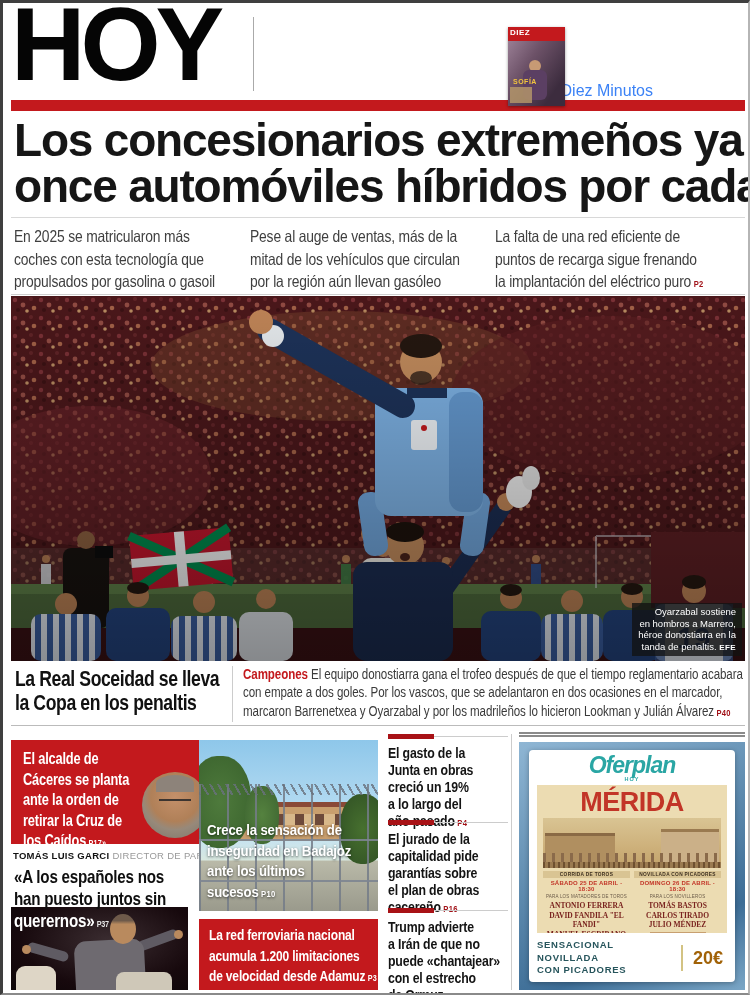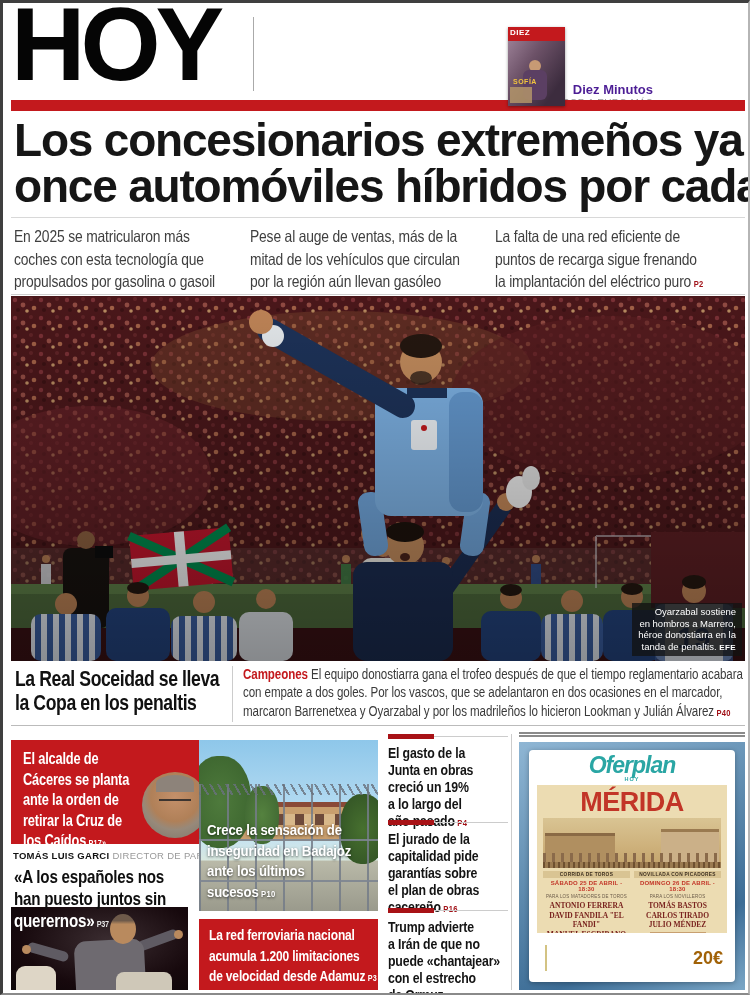--- a/index.html
+++ b/index.html
@@ -21,21 +21,21 @@
   .mag{left:505px;top:24px;width:57px;height:79px;background:#5d4259;z-index:4;box-shadow:0 1px 3px rgba(0,0,0,.4);}
   .mag-head{position:absolute;left:0;top:0;right:0;height:13px;background:#c3191d;color:#fff;
             font-size:8px;font-weight:700;padding:1px 0 0 2px;letter-spacing:.5px;}
   .mag-img{position:absolute;left:0;top:13px;right:0;bottom:0;
            background:linear-gradient(125deg,#9a7f95 0%,#6d5268 35%,#3c2c3e 80%);}
   .mag-face{position:absolute;left:21px;top:20px;width:12px;height:12px;border-radius:50%;background:#c79a74;}
   .mag-body2{position:absolute;left:15px;top:30px;width:24px;height:30px;border-radius:6px;background:#5b3f63;}
   .mag-name{position:absolute;left:5px;top:38px;color:#f2c43e;font-size:7px;font-weight:700;letter-spacing:.5px;}
   .mag-strip{position:absolute;left:2px;bottom:3px;width:22px;height:16px;background:#b89a6a;opacity:.8;}
   .m-promo{right:95px;top:79px;text-align:right;}
-  .pt1{font-size:13px;font-weight:700;color:#4c1d95;}
+  .pt1{font-size:16px;font-weight:400;color:#3b82f6;}
   .pt2{font-size:10px;color:#999;margin-top:1px;letter-spacing:.3px;}
   .m-date{right:8px;top:10px;text-align:right;line-height:13px;}
   .d1{font-size:13.5px;font-weight:700;color:#c3191d;letter-spacing:.4px;}
   .d2,.d3{font-size:12.5px;color:#5a5a5a;margin-top:1px;}
   .redbar{left:8px;top:97px;width:734px;height:11px;background:#c3191d;}
 
   
   .headline{left:11px;top:114px;color:#161616;}
   .hl-line{font-size:46px;font-weight:700;letter-spacing:-1.2px;line-height:46px;
            white-space:nowrap;transform:scaleX(.78);transform-origin:0 0;}
@@ -436,19 +436,21 @@
             <div class="p-d">DOMINGO 26 DE ABRIL · 18:30</div>
             <div class="p-n">PARA LOS NOVILLEROS</div>
             <div class="p-names pre">TOMÁS BASTOS
 CARLOS TIRADO
 JULIO MÉNDEZ</div>
             <div class="p-tiny"></div>
           </div>
         </div>
       </div>
       <div class="ad-foot">
+        <div class="f-text pre">SENSACIONAL NOVILLADA
+CON PICADORES</div>
         <div class="f-div"></div>
         <div class="f-price">20€</div>
       </div>
     </div>
   </div>
 
 </div>
 
 </body></html>

